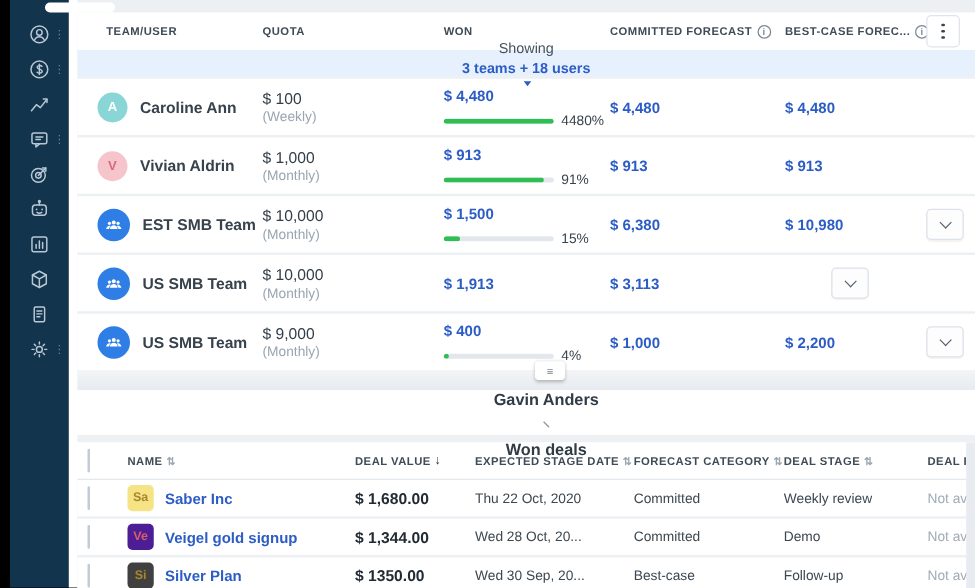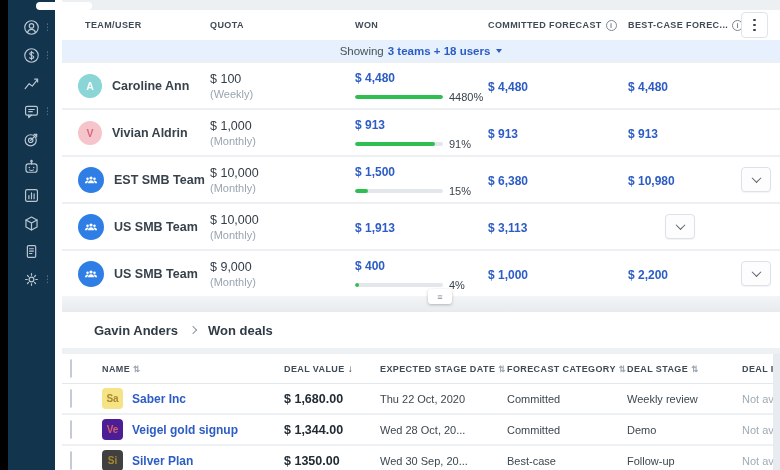--- a/index.html
+++ b/index.html
@@ -19,21 +19,21 @@
 
   
   .fc-grid { display:grid; grid-template-columns:148px 145px 133px 140px 112px 1fr; align-items:center; }
   .fc-header { margin-top:10px; height:30px; background:#fff; }
   .fc-h { font-size:9px; font-weight:bold; letter-spacing:.4px; color:#3f4b56; display:flex; align-items:center; gap:4px; white-space:nowrap; }
   .fc-h.first { padding-left:23px; }
   .info-i { width:11px; height:11px; border:1px solid #7a8794; border-radius:50%; color:#7a8794; font-size:7.5px; font-weight:bold; display:inline-flex; align-items:center; justify-content:center; font-style:normal; flex:0 0 auto; }
   .kebab-btn { width:27px; height:26px; border:1px solid #dfe4ea; border-radius:4px; background:#fff; display:flex; flex-direction:column; align-items:center; justify-content:center; gap:2.5px; margin-left:auto; margin-right:12px; cursor:pointer; }
   .kebab-btn i { width:2.5px; height:2.5px; border-radius:50%; background:#39434c; }
 
-  .fc-banner { height:21px; background:#e7f1fd; display:flex; align-items:center; justify-content:center; font-size:11.5px; color:#45525c; gap:4px; }
+  .fc-banner { height:21px; background:#e7f1fd; display:flex; align-items:center; justify-content:center; font-size:11.5px; color:#45525c; gap:4px;flex-direction:column; }
   .banner-link { color:#2c5cc5; font-weight:600; text-decoration:none; cursor:pointer; }
   .caret-down { width:0; height:0; border-left:3.5px solid transparent; border-right:3.5px solid transparent; border-top:4px solid #2c5cc5; margin-left:2px; }
 
   .fc-row { height:45px; background:#fff; margin-top:2px; }
   .user-cell { display:flex; align-items:center; gap:10px; padding-left:16px; }
   .avatar-round { width:24px; height:24px; border-radius:50%; display:flex; align-items:center; justify-content:center; font-size:10.5px; font-weight:bold; flex:0 0 auto; }
   .avatar-team { width:26px; height:26px; border-radius:50%; background:#2e7ee5; display:flex; align-items:center; justify-content:center; flex:0 0 auto; }
   .avatar-team svg { width:16px; height:16px; fill:#fff; }
   .uname { font-size:12.5px; font-weight:bold; color:#37424c; white-space:nowrap; }
   .q1 { font-size:12.5px; color:#333e48; }
@@ -47,21 +47,21 @@
   .action { display:flex; justify-content:center; padding-right:8px; }
   .chev-btn { width:30px; height:25px; border:1px solid #dce2e9; border-radius:4px; background:#fdfdfe; box-shadow:0 1px 1px rgba(0,0,0,.05); display:flex; align-items:center; justify-content:center; cursor:pointer; }
   .chev { width:7px; height:7px; border-right:1.6px solid #55606b; border-bottom:1.6px solid #55606b; transform:rotate(45deg) translate(-1px,-1px); }
 
   
   .splitter { position:relative; height:16px; background:linear-gradient(#f3f5f7,#e7ebef); cursor:row-resize; }
   .handle { position:absolute; left:366px; top:-7px; width:24px; height:15px; background:#fff; border-radius:3px; box-shadow:0 1px 3px rgba(0,0,0,.25); display:flex; align-items:center; justify-content:center; font-size:9px; color:#7b8793; }
 
   
   .deals-panel { position:relative; background:#fff; height:142px; }
-  .crumb-bar { height:36px; background:#fff; display:flex; align-items:center; padding-left:32px; gap:12px; }
+  .crumb-bar { height:36px; background:#fff; display:flex; align-items:center; padding-left:32px; gap:12px;flex-direction:column; }
   .crumb-a { font-size:13px; font-weight:bold; color:#2f3b45; cursor:pointer; }
   .crumb-b { font-size:13px; font-weight:600; color:#2f3b45; }
   .crumb-chev { width:6px; height:6px; border-right:1.4px solid #8b97a2; border-top:1.4px solid #8b97a2; transform:rotate(45deg); }
   .deals-gap { height:6px; background:#eef1f4; }
 
   .dt-grid { display:grid; grid-template-columns:32px 182px 96px 127px 120px 115px 1fr; align-items:center; padding-left:8px; }
   .dt-header { height:30px; background:#fff; border-bottom:1px solid #e3e8ed; }
   .dt-h { font-size:9px; font-weight:bold; letter-spacing:.4px; color:#3f4b56; display:flex; align-items:flex-end; gap:3px; white-space:nowrap; }
   .sort { font-size:8.5px; color:#9aa6b1; }
   .sort.active { color:#2f3b45; font-size:10px; font-weight:bold; }

